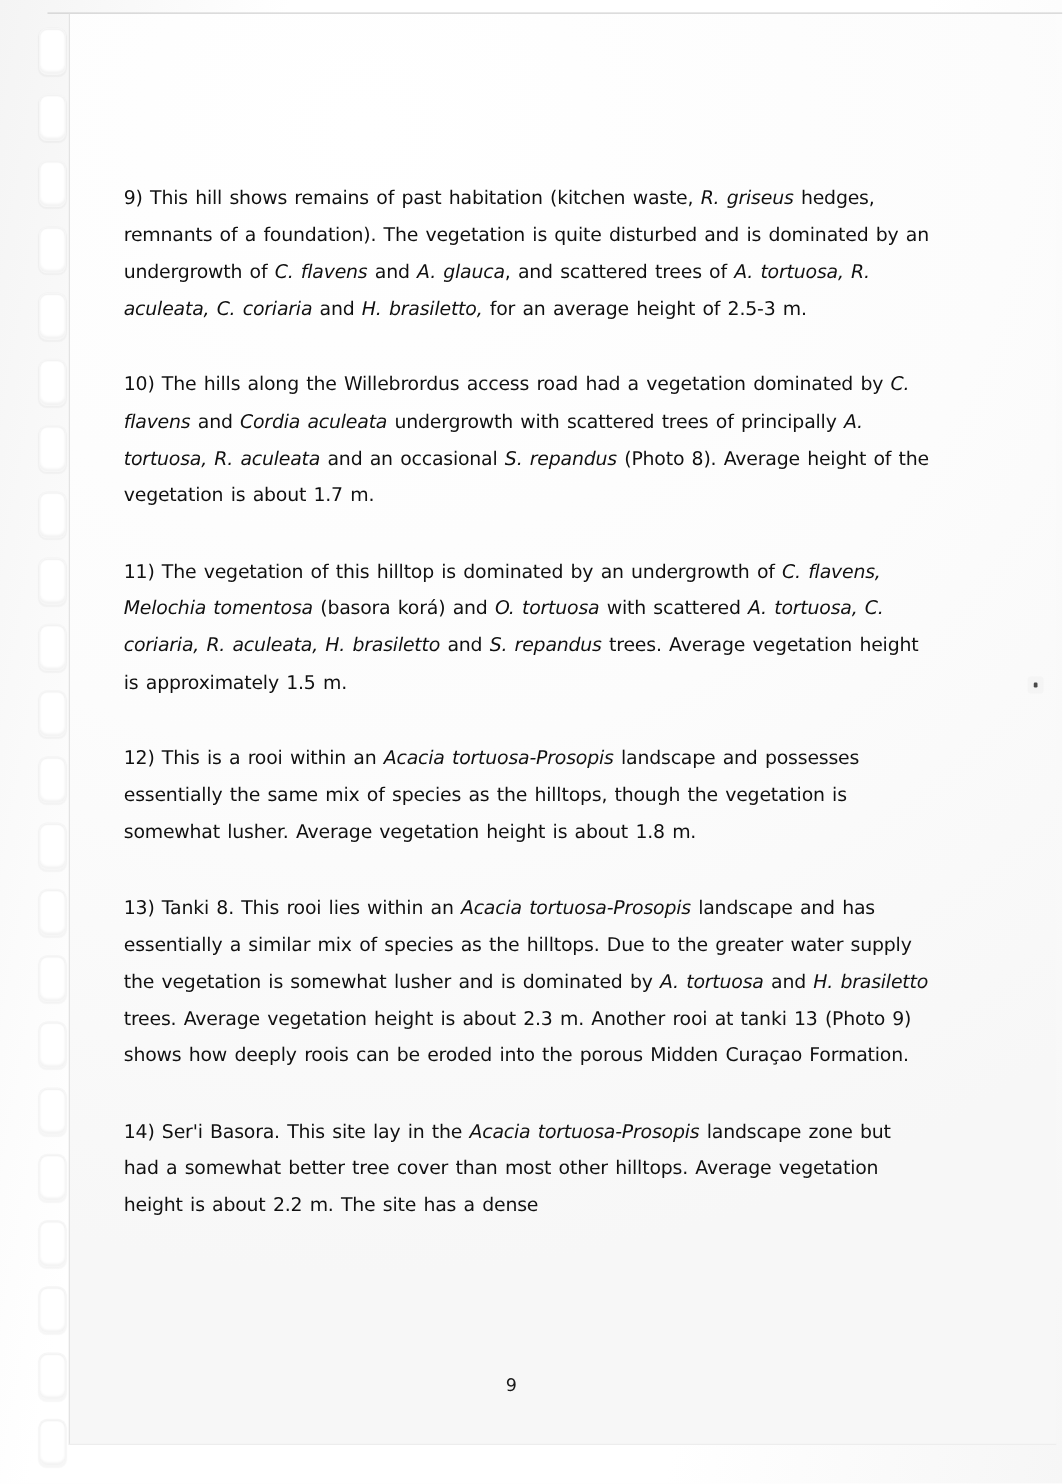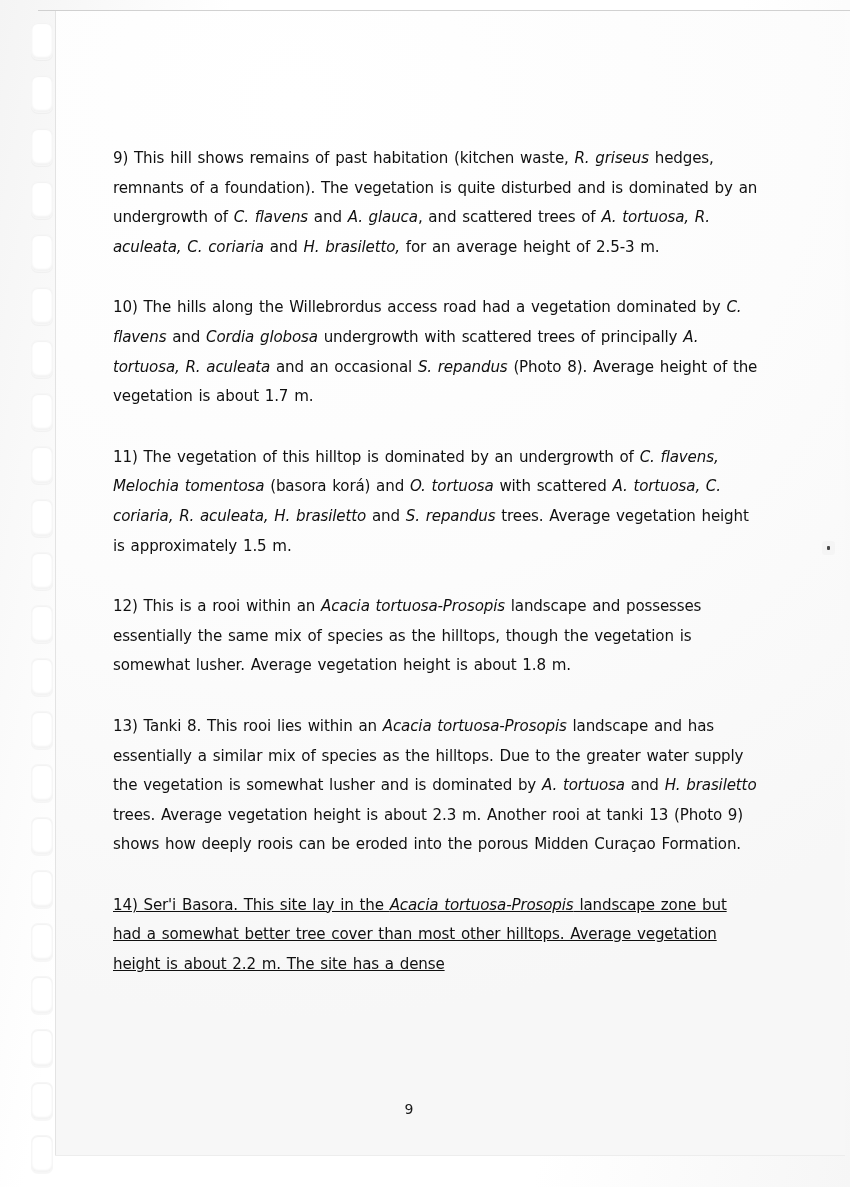--- a/index.html
+++ b/index.html
@@ -87,39 +87,38 @@
       inset 0 1px 1px rgba(0,0,0,0.055),
       inset 0 -2px 2px rgba(0,0,0,0.05),
       0 1px 1px rgba(0,0,0,0.035);
     border: 1px solid rgba(0,0,0,0.035);
     box-sizing: border-box;
   }
 
   
   .text-body {
     position: absolute;
-    left: 113px;
+    left: 99px;
     top: 144px;
     width: 645px;
   }
 
   .doc-paragraph {
     margin: 0 0 31px 0;
     font-family: "DejaVu Sans", sans-serif;
     font-size: 15.1px;
     line-height: 29.6px;
     color: #101010;
     letter-spacing: -0.15px;
     word-spacing: 1.2px;
     text-align: left;
   }
 
   .doc-paragraph:last-of-type {
     margin-bottom: 0;
-    text-decoration: underline;
   }
 
   .doc-paragraph i {
     font-style: italic;
   }
 
   .page-number {
     position: absolute;
     left: 0;
     top: 1101px;
@@ -188,21 +187,21 @@
       <div class="punch-hole" style="top: 1029px;"></div>
       <div class="punch-hole" style="top: 1082px;"></div>
       <div class="punch-hole" style="top: 1135px;"></div>
     </div>
 
   <div class="scan-speck-halo"></div>
   <div class="scan-speck"></div>
 
   <div class="text-body">
       <p class="doc-paragraph">9) This hill shows remains of past habitation (kitchen waste, <i>R. griseus</i> hedges, remnants of a foundation). The vegetation is quite disturbed and is dominated by an undergrowth of <i>C. flavens</i> and <i>A. glauca</i>, and scattered trees of <i>A. tortuosa, R. aculeata, C. coriaria</i> and <i>H. brasiletto,</i> for an average height of 2.5-3 m.</p>
-      <p class="doc-paragraph">10) The hills along the Willebrordus access road had a vegetation dominated by <i>C. flavens</i> and <i>Cordia globosa</i> undergrowth with scattered trees of principally <i>A. tortuosa, R. aculeata</i> and an occasional <i>S. repandus</i> (Photo 8). Average height of the vegetation is about 1.7 m.</p>
+      <p class="doc-paragraph">10) The hills along the Willebrordus access road had a vegetation dominated by <i>C. flavens</i> and <i>Cordia aculeata</i> undergrowth with scattered trees of principally <i>A. tortuosa, R. aculeata</i> and an occasional <i>S. repandus</i> (Photo 8). Average height of the vegetation is about 1.7 m.</p>
       <p class="doc-paragraph">11) The vegetation of this hilltop is dominated by an undergrowth of <i>C. flavens, Melochia tomentosa</i> (basora korá) and <i>O. tortuosa</i> with scattered <i>A. tortuosa, C. coriaria, R. aculeata, H. brasiletto</i> and <i>S. repandus</i> trees. Average vegetation height is approximately 1.5 m.</p>
       <p class="doc-paragraph">12) This is a rooi within an <i>Acacia tortuosa-Prosopis</i> landscape and possesses essentially the same mix of species as the hilltops, though the vegetation is somewhat lusher. Average vegetation height is about 1.8 m.</p>
       <p class="doc-paragraph">13) Tanki 8. This rooi lies within an <i>Acacia tortuosa-Prosopis</i> landscape and has essentially a similar mix of species as the hilltops. Due to the greater water supply the vegetation is somewhat lusher and is dominated by <i>A. tortuosa</i> and <i>H. brasiletto</i> trees. Average vegetation height is about 2.3 m. Another rooi at tanki 13 (Photo 9) shows how deeply roois can be eroded into the porous Midden Curaçao Formation.</p>
       <p class="doc-paragraph">14) Ser'i Basora. This site lay in the <i>Acacia tortuosa-Prosopis</i> landscape zone but had a somewhat better tree cover than most other hilltops. Average vegetation height is about 2.2 m. The site has a dense</p>
     </div>
 
   <div class="page-number">9</div>
 
 </div>
 

